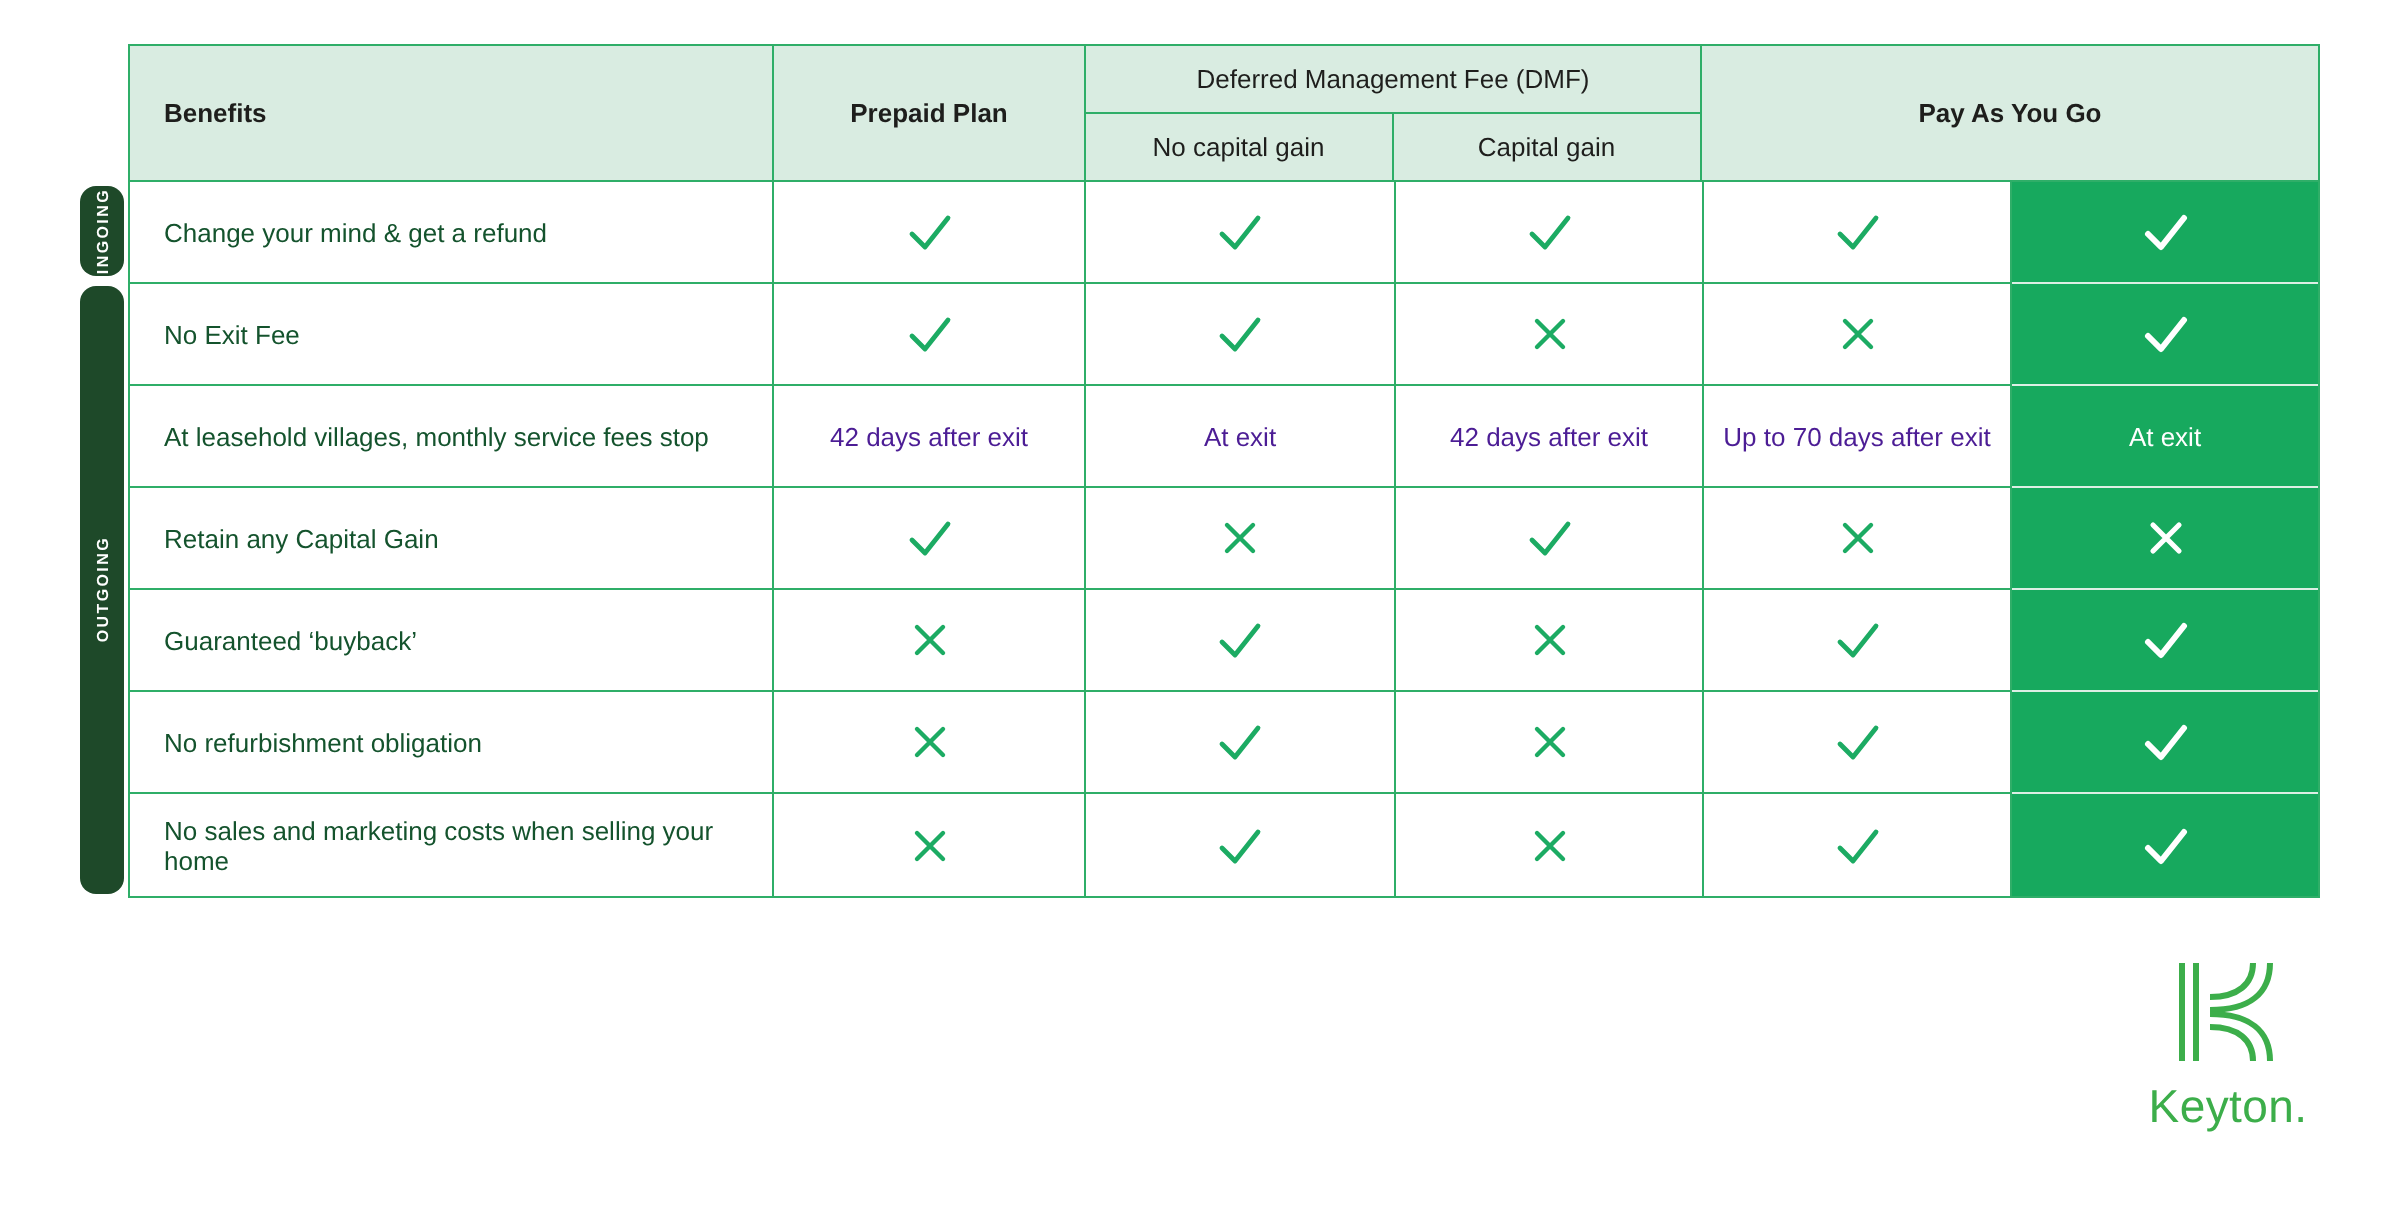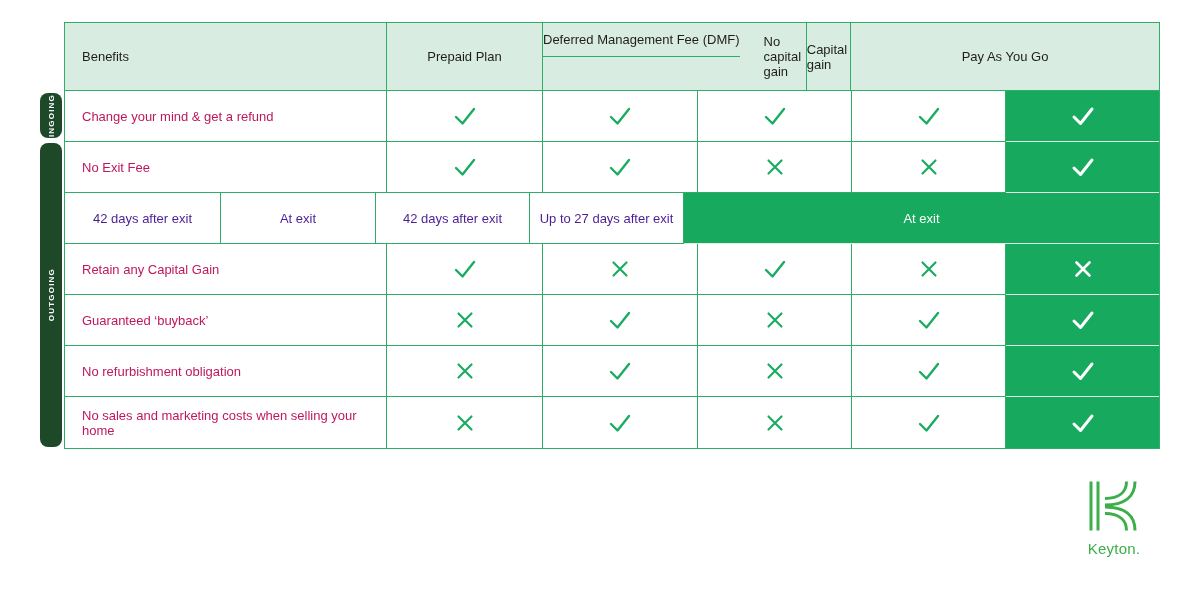--- a/index.html
+++ b/index.html
@@ -41,26 +41,26 @@
     width:1096px;
     border:1.5px solid #2fae68;
     background:#ffffff;
     font-size:13px;
   }
   .thead { display:flex; background:#d9ece1; height:68px; border-bottom:1.5px solid #2fae68; }
   .thead .hcell {
     display:flex; align-items:center; justify-content:center;
     text-align:center;
     border-right:1.5px solid #2fae68;
-    font-weight:400;
+    font-weight:700;
   }
   .hcell.benefits { width:322px; justify-content:flex-start; padding-left:17px; }
   .hcell.w0 { width:156px; }
   .hcell.w1 { width:155px; }
-  .dmf-group { width:308px; display:flex; flex-direction:row; border-right:1.5px solid #2fae68;gap:24px; }
+  .dmf-group { width:308px; display:flex; flex-direction:column; border-right:1.5px solid #2fae68; }
   .dmf-top {
     height:34px; display:flex; align-items:center; justify-content:center;
     border-bottom:1.5px solid #2fae68;
   }
   .dmf-subs { flex:1; display:flex; }
   .dmf-subs .sub {
     width:50%; display:flex; align-items:center; justify-content:center;
   }
   .dmf-subs .sub:first-child { border-right:1.5px solid #2fae68; }
   .hcell.payg { flex:1; border-right:none; }
@@ -68,40 +68,40 @@
   
   .trow { display:flex; height:51px; }
   .trow .cell {
     display:flex; align-items:center; justify-content:center;
     border-bottom:1.5px solid #2fae68;
     border-right:1.5px solid #2fae68;
     color:#1cab63;
   }
   .cell.benefit {
     width:322px; justify-content:flex-start; padding-left:17px;
-    color:#be185d;
+    color:#14532d;
   }
   .cell.c0 { width:156px; }
   .cell.c1 { width:155px; }
   .cell.c2 { width:154px; }
   .cell.c3 { width:154px; }
   .cell.c4 { flex:1; border-right:none; background:#17a95e; color:#ffffff; border-bottom-color:#ddeee4; }
   .trow:last-child .cell { border-bottom:none; }
   .cell .txt { color:#4c1d95; }
   .cell.c4 .txt { color:#ffffff; }
   .cell svg { display:block; }
 
   
   .logo {
     position:absolute; left:1062px; top:481px; width:104px;
     display:flex; flex-direction:column; align-items:center;
   }
   .logo .wordmark {
     margin-top:9px;
-    font-size:15px;
+    font-size:23px;
     font-weight:500;
     color:#3cae4a;
     letter-spacing:0.2px;
   }
 </style>
 </head>
 <body>
 
 <div class="page">
 
@@ -176,31 +176,32 @@
               <path d="M2.5 2.5 L15.5 15.5 M15.5 2.5 L2.5 15.5" stroke="currentColor" stroke-width="2.2" stroke-linecap="round"></path>
             </svg>
           </div>
           <div class="cell c4">
             <svg width="26" height="22" viewBox="0 0 26 22" fill="none">
               <path d="M4 12 L10.5 18.5 L22 4" stroke="currentColor" stroke-width="3" stroke-linecap="round" stroke-linejoin="round"></path>
             </svg>
           </div>
         </div>
         <div class="trow">
+          <div class="cell benefit">At leasehold villages, monthly service fees stop</div>
           <div class="cell c0">
             <span class="txt">42 days after exit</span>
           </div>
           <div class="cell c1">
             <span class="txt">At exit</span>
           </div>
           <div class="cell c2">
             <span class="txt">42 days after exit</span>
           </div>
           <div class="cell c3">
-            <span class="txt">Up to 27 days after exit</span>
+            <span class="txt">Up to 70 days after exit</span>
           </div>
           <div class="cell c4">
             <span class="txt">At exit</span>
           </div>
         </div>
         <div class="trow">
           <div class="cell benefit">Retain any Capital Gain</div>
           <div class="cell c0">
             <svg width="26" height="22" viewBox="0 0 26 22" fill="none">
               <path d="M4 12 L10.5 18.5 L22 4" stroke="currentColor" stroke-width="2.4" stroke-linecap="round" stroke-linejoin="round"></path>

